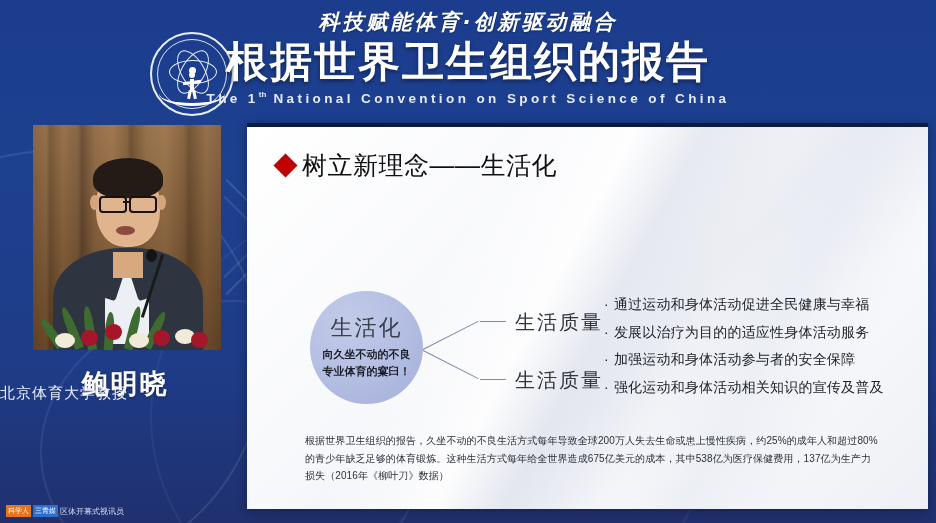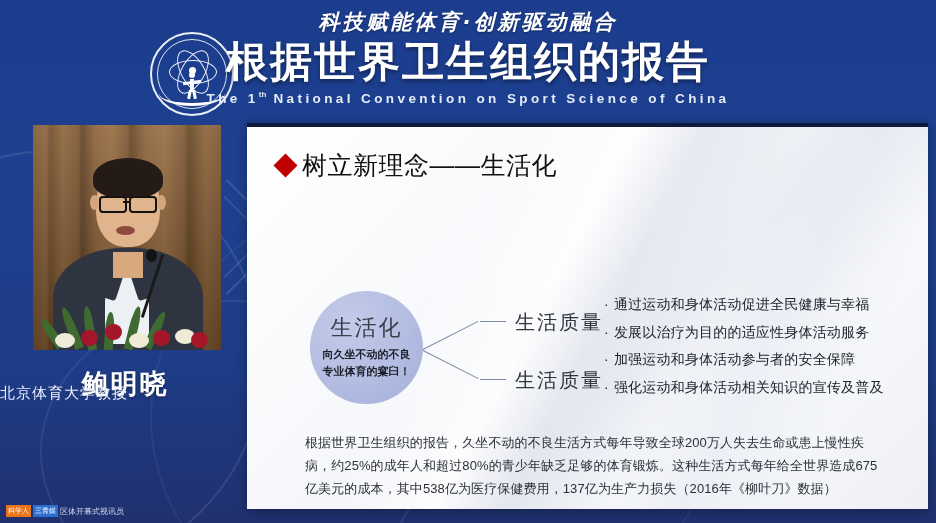--- a/index.html
+++ b/index.html
@@ -130,21 +130,21 @@
   .bl1{left:268px;top:182px;}
   .bl2{left:268px;top:240px;}
 
   .bullets{position:absolute;left:357px;top:170px;width:290px;}
   .bullets li{list-style:none;font-size:14px;color:#20242c;line-height:1.05;margin:0 0 13px 0;
     letter-spacing:.2px;white-space:nowrap;}
   .bullets li:before{content:"·";margin-right:5px;}
   .bullets ul{margin:0;padding:0;}
 
   .footpara{position:absolute;left:58px;top:305px;width:575px;
-    font-size:13px;color:#2c3038;line-height:1.75;letter-spacing:.1px;}
+    font-size:10px;color:#2c3038;line-height:1.75;letter-spacing:.1px;}
 
   
   .wm{position:absolute;left:6px;bottom:6px;display:flex;align-items:center;gap:2px;}
   .wm .b-or{background:#e8751a;color:#fff;font-size:7px;padding:1px 2px;letter-spacing:0;}
   .wm .b-bl{background:#2d6fd0;color:#fff;font-size:7px;padding:1px 2px;letter-spacing:0;}
   .wm .t{color:#cfd8ee;font-size:8px;letter-spacing:0;}
 </style>
 </head>
 <body>
 

